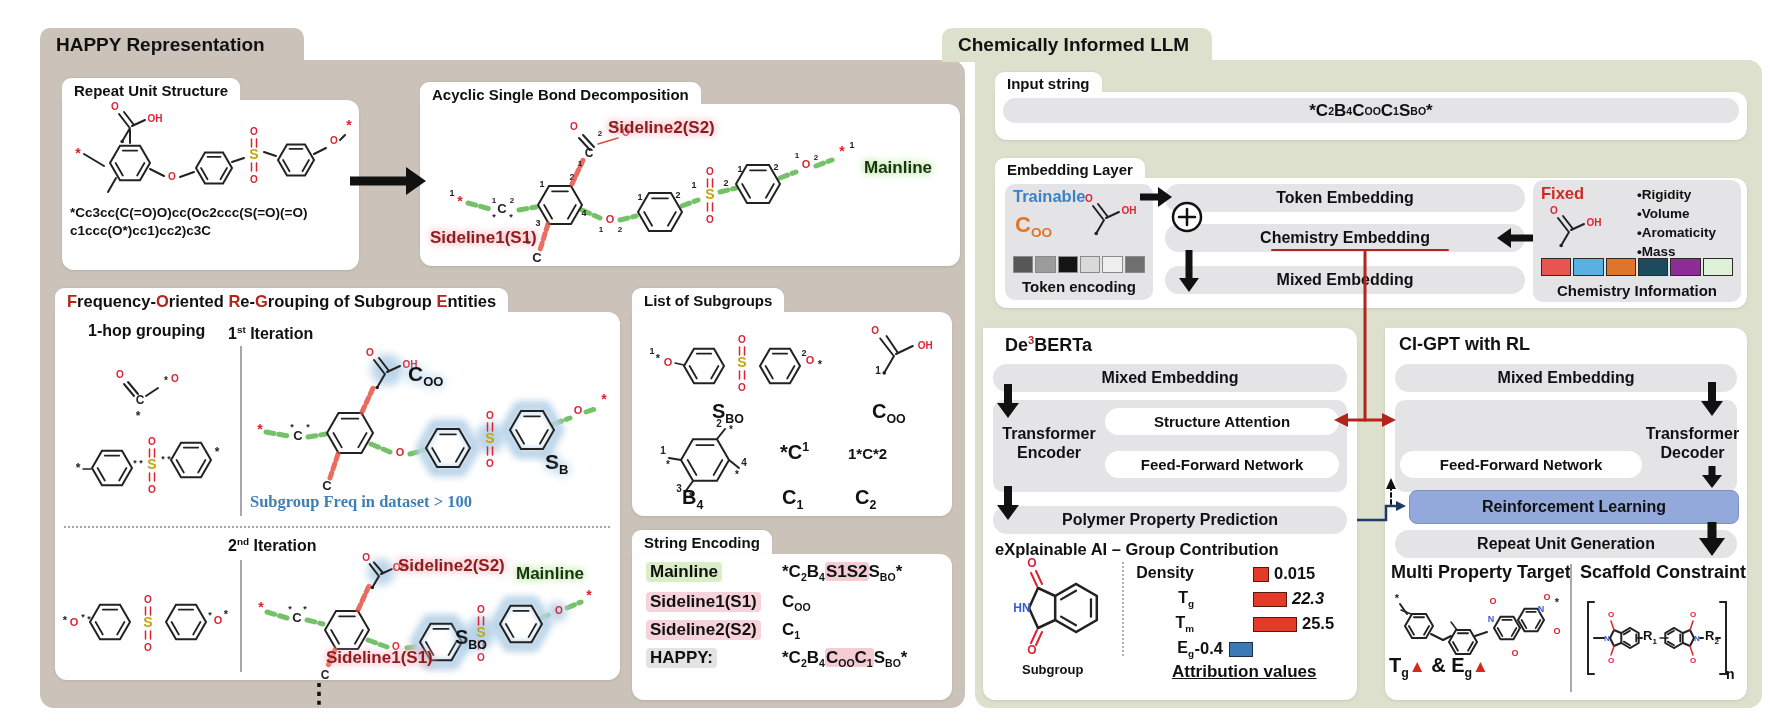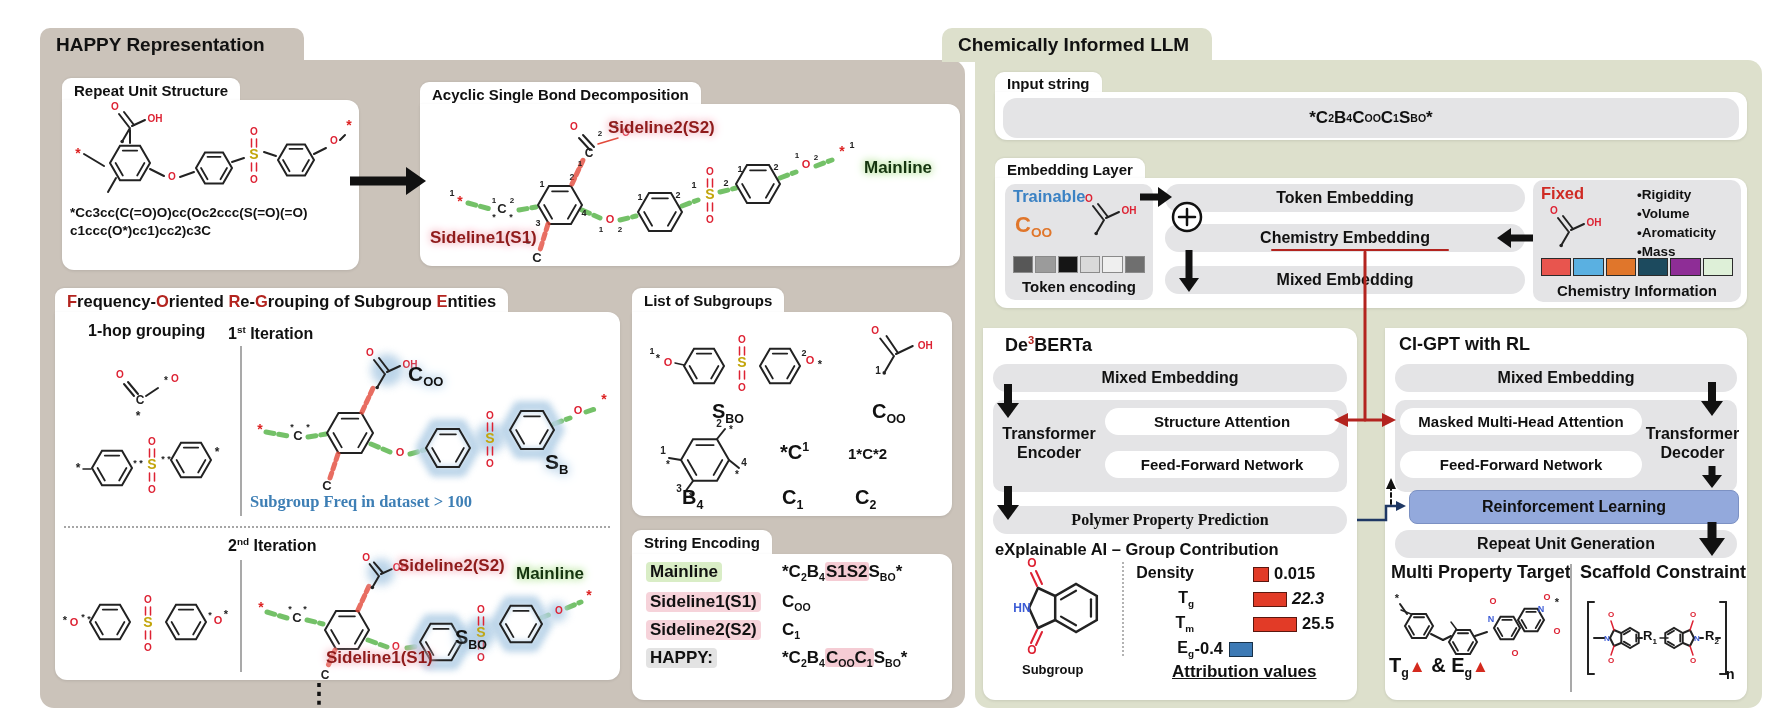--- a/index.html
+++ b/index.html
@@ -425,21 +425,21 @@
 
   <div class="ptab" style="left:942px;top:28px;width:238px;height:34px;background:var(--right-bg);">
     <span>Chemically Informed LLM</span>
   </div>
   <div class="pbody" style="left:975px;top:60px;width:787px;height:648px;background:var(--right-bg);"></div>
 
   <div class="ctab" style="left:995px;top:72px;height:22px;">
     <span>Input string</span>
   </div>
   <div class="cbody" style="left:995px;top:92px;width:752px;height:48px;"></div>
-  <div class="bar z2" style="left:1003px;top:98px;width:736px;height:40px;font-size:17px;">*C<sub>2</sub>B<sub>4</sub>C<sub>OO</sub>C<sub>1</sub>S<sub>BO</sub>*</div>
+  <div class="bar z2" style="left:1003px;top:98px;width:736px;height:25px;font-size:17px;">*C<sub>2</sub>B<sub>4</sub>C<sub>OO</sub>C<sub>1</sub>S<sub>BO</sub>*</div>
 
   <div class="ctab" style="left:995px;top:158px;height:22px;">
     <span>Embedding Layer</span>
   </div>
   <div class="cbody" style="left:995px;top:178px;width:752px;height:130px;"></div>
 
   <div class="gbox z2" style="left:1005px;top:184px;width:148px;height:116px;"></div>
   <div class="abs b z2" style="left:1013px;top:187px;font-size:16.5px;color:var(--blue);">Trainable</div>
   <div class="abs b z2" style="left:1015px;top:212px;font-size:22px;color:var(--orange);">C<sub>OO</sub></div>
   <svg id="m10" class="mol z2" style="left:1072px;top:192px;" width="62" height="58" viewBox="0 0 62 58">
@@ -497,21 +497,21 @@
     </div>
   <div class="abs b z2" style="left:1541px;top:282px;width:192px;text-align:center;font-size:15px;">Chemistry Information</div>
 
   <div class="cbody" style="left:983px;top:328px;width:374px;height:372px;"></div>
   <div class="abs b z2" style="left:1005px;top:334px;font-size:18px;">De<sup class="rr">3</sup>BERTa</div>
   <div class="bar z2" style="left:993px;top:364px;width:354px;height:28px;">Mixed Embedding</div>
   <div class="gbox z2" style="left:993px;top:400px;width:354px;height:92px;"></div>
   <div class="pill z2" style="left:1105px;top:408px;width:234px;height:27px;">Structure Attention</div>
   <div class="pill z2" style="left:1105px;top:451px;width:234px;height:27px;">Feed-Forward Network</div>
   <div class="abs b z2" style="left:995px;top:424px;width:108px;text-align:center;font-size:16px;line-height:1.2;">Transformer<br>Encoder</div>
-  <div class="bar z2" style="left:993px;top:506px;width:354px;height:28px;font-family:Liberation Serif, serif;">Polymer Property Prediction</div>
+  <div class="bar z2" style="left:993px;top:506px;width:354px;height:28px;">Polymer Property Prediction</div>
 
   <div class="abs b z2" style="left:995px;top:540px;font-size:16.5px;">eXplainable AI – Group Contribution</div>
   <svg id="m12" class="mol z2" style="left:1012px;top:558px;" width="100" height="100" viewBox="0 0 100 100">
       <polygon points="64.0,74.0 43.2,62.0 43.2,38.0 64.0,26.0 84.8,38.0 84.8,62.0" fill="none" stroke="#222" stroke-width="2.5"></polygon>
       <line x1="64" y1="67.28" x2="49.0350810226049" y2="58.64" stroke="#222" stroke-width="2.25" stroke-linecap="round"></line>
       <line x1="49.0350810226049" y1="41.36" x2="63.99999999999999" y2="32.72" stroke="#222" stroke-width="2.25" stroke-linecap="round"></line>
       <line x1="78.9649189773951" y1="41.35999999999999" x2="78.9649189773951" y2="58.639999999999986" stroke="#222" stroke-width="2.25" stroke-linecap="round"></line>
       <line x1="43.2" y1="38" x2="26" y2="30" stroke="#222" stroke-width="2.5" stroke-linecap="round"></line>
       <line x1="26" y1="30" x2="17" y2="50" stroke="#222" stroke-width="2.5" stroke-linecap="round"></line>
       <line x1="17" y1="50" x2="26" y2="70" stroke="#222" stroke-width="2.5" stroke-linecap="round"></line>
@@ -525,21 +525,20 @@
       <text x="10" y="54" fill="#3b5bd6" font-size="12" text-anchor="middle" font-weight="700" font-family="'Liberation Sans',sans-serif">HN</text>
     </svg>
   <div class="abs b z2" style="left:1022px;top:662px;font-size:13px;">Subgroup</div>
   <div class="abs z2 dotv" style="left:1122px;top:562px;width:0;height:94px;"></div>
   <div class="abs b z2" style="left:1172px;top:662px;font-size:17px;text-decoration:underline;">Attribution values</div>
 
   <div class="cbody" style="left:1385px;top:328px;width:362px;height:372px;"></div>
   <div class="abs b z2" style="left:1399px;top:334px;font-size:18px;">CI-GPT with RL</div>
   <div class="bar z2" style="left:1395px;top:364px;width:342px;height:28px;">Mixed Embedding</div>
   <div class="gbox z2" style="left:1395px;top:400px;width:342px;height:92px;"></div>
-  <div class="pill z2" style="left:1400px;top:408px;width:242px;height:27px;">Masked Multi-Head Attention</div>
   <div class="pill z2" style="left:1400px;top:451px;width:242px;height:27px;">Feed-Forward Network</div>
   <div class="abs b z2" style="left:1645px;top:424px;width:95px;text-align:center;font-size:16px;line-height:1.2;">Transformer<br>Decoder</div>
   <div class="rlbar z2" style="left:1409px;top:490px;width:328px;height:32px;">Reinforcement Learning</div>
   <div class="bar z2" style="left:1395px;top:530px;width:342px;height:28px;">Repeat Unit Generation</div>
 
   <div class="abs b z2" style="left:1391px;top:562px;font-size:18px;">Multi Property Target</div>
   <div class="abs z2 divv" style="left:1570px;top:564px;width:2px;height:128px;"></div>
   <div class="abs b z2" style="left:1580px;top:562px;font-size:18px;">Scaffold Constraint</div>
   <svg id="m13" class="mol z2" style="left:1387px;top:590px;" width="178" height="78" viewBox="0 0 178 78">
       <text x="10" y="12" fill="#222" font-size="11" text-anchor="middle" font-weight="700" font-family="'Liberation Sans',sans-serif">*</text>

